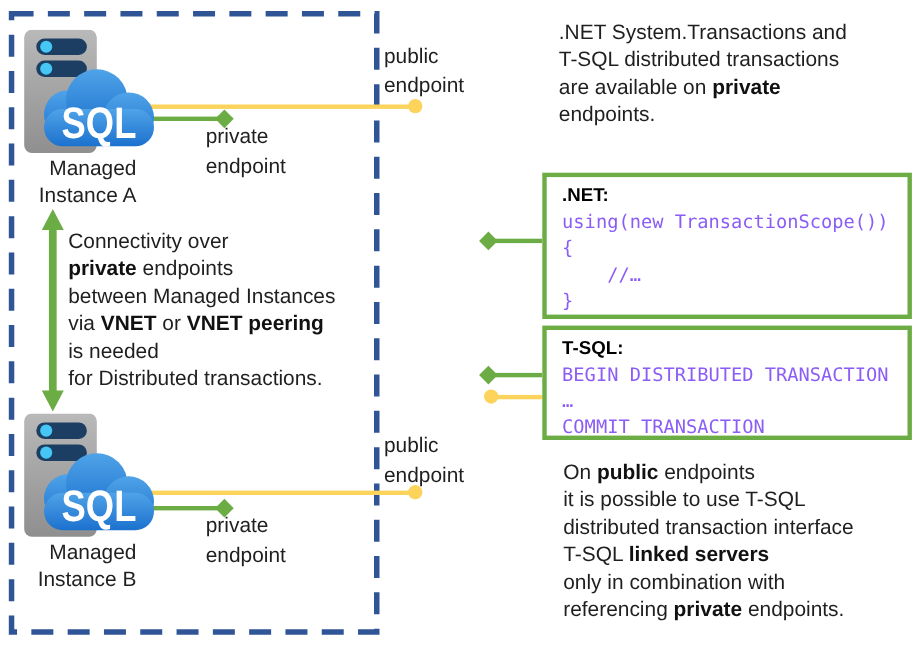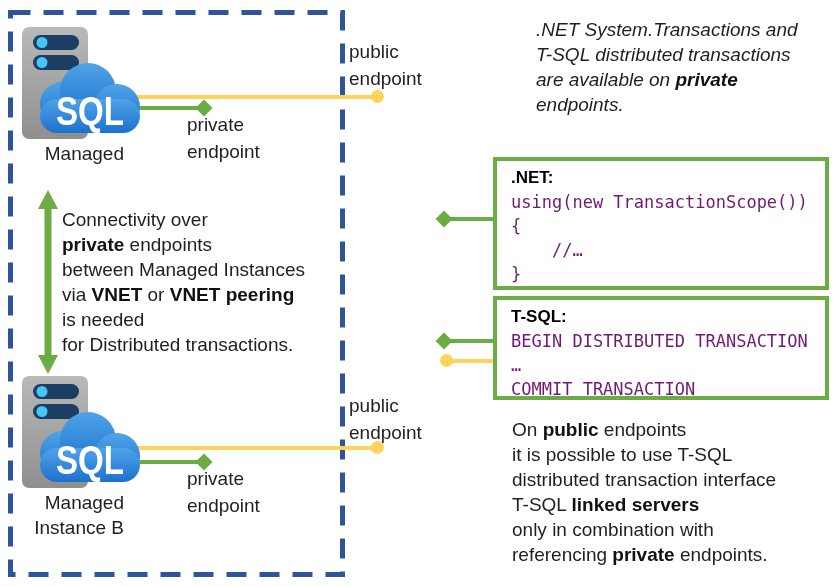--- a/index.html
+++ b/index.html
@@ -22,21 +22,21 @@
   .ep-label{position:absolute;font-size:19px;line-height:27px;white-space:nowrap;z-index:3;}
   .inst-label{position:absolute;width:108px;text-align:right;font-size:19px;line-height:25px;z-index:3;}
   .trust-label{position:absolute;font-size:23px;z-index:3;white-space:nowrap;}
 
   
   .code-box{
     position:absolute;box-sizing:border-box;background:#fff;border:4px solid #6CAC44;
     padding:5px 0 0 14px;z-index:2;
   }
   .code-box .title{font-family:"Liberation Sans",sans-serif;font-weight:700;font-size:17px;line-height:24px;color:#000;}
-  .code-box .code{font-family:"DejaVu Sans Mono",monospace;font-size:17px;line-height:24px;color:#701a75;white-space:pre;}
+  .code-box .code{font-family:"DejaVu Sans Mono",monospace;font-size:17px;line-height:24px;color:#8b5cf6;white-space:pre;}
 
   .server-svg{position:absolute;z-index:2;}
   .v-arrow{position:absolute;z-index:1;}
   .trust-border{position:absolute;left:0;top:0;z-index:0;pointer-events:none;}
 </style>
 </head>
 <body>
 
 <div class="canvas">
 
@@ -106,20 +106,21 @@
       <circle cx="42" cy="77" r="22"></circle>
       <circle cx="68" cy="64" r="28"></circle>
       <circle cx="97" cy="80" r="23"></circle>
       <rect x="20" y="72" width="100" height="34" rx="17"></rect>
     </g>
     <text x="70" y="98" text-anchor="middle" font-family="Liberation Sans, sans-serif" font-weight="700" font-size="40" fill="#ffffff" textLength="68" lengthAdjust="spacingAndGlyphs">SQL</text>
   </svg>
 
   <div class="inst-label" style="left:16px;top:141px;">
     <div>Managed</div>
+    <div>Instance A</div>
   </div>
   <div class="inst-label" style="left:16px;top:490px;">
     <div>Managed</div>
     <div>Instance B</div>
   </div>
 
   <div class="ep-label" style="left:349px;top:38px;">
     <div>public</div>
     <div>endpoint</div>
   </div>
@@ -140,21 +141,21 @@
     <div><span>Connectivity over</span></div>
     <div><b>private</b><span> endpoints</span></div>
     <div><span>between Managed Instances</span></div>
     <div><span>via </span><b>VNET</b><span> or </span><b>VNET peering</b></div>
     <div><span>is needed</span></div>
     <div><span>for Distributed transactions.</span></div>
   </div>
 
   <div class="trust-label" style="left:13px;top:559px;margin-top:44px;">Server Trust Group</div>
 
-  <div class="note" style="left:536px;top:17px;font-style:italic;">
+  <div class="note" style="left:508px;top:17px;">
     <div><span>.NET System.Transactions and</span></div>
     <div><span>T-SQL distributed transactions</span></div>
     <div><span>are available on </span><b>private</b></div>
     <div><span>endpoints.</span></div>
   </div>
 
   <div class="code-box" style="left:493px;top:157px;width:336px;height:133px;">
     <div class="title">.NET:</div>
     <div class="code">using(new TransactionScope())</div>
     <div class="code">{</div>

